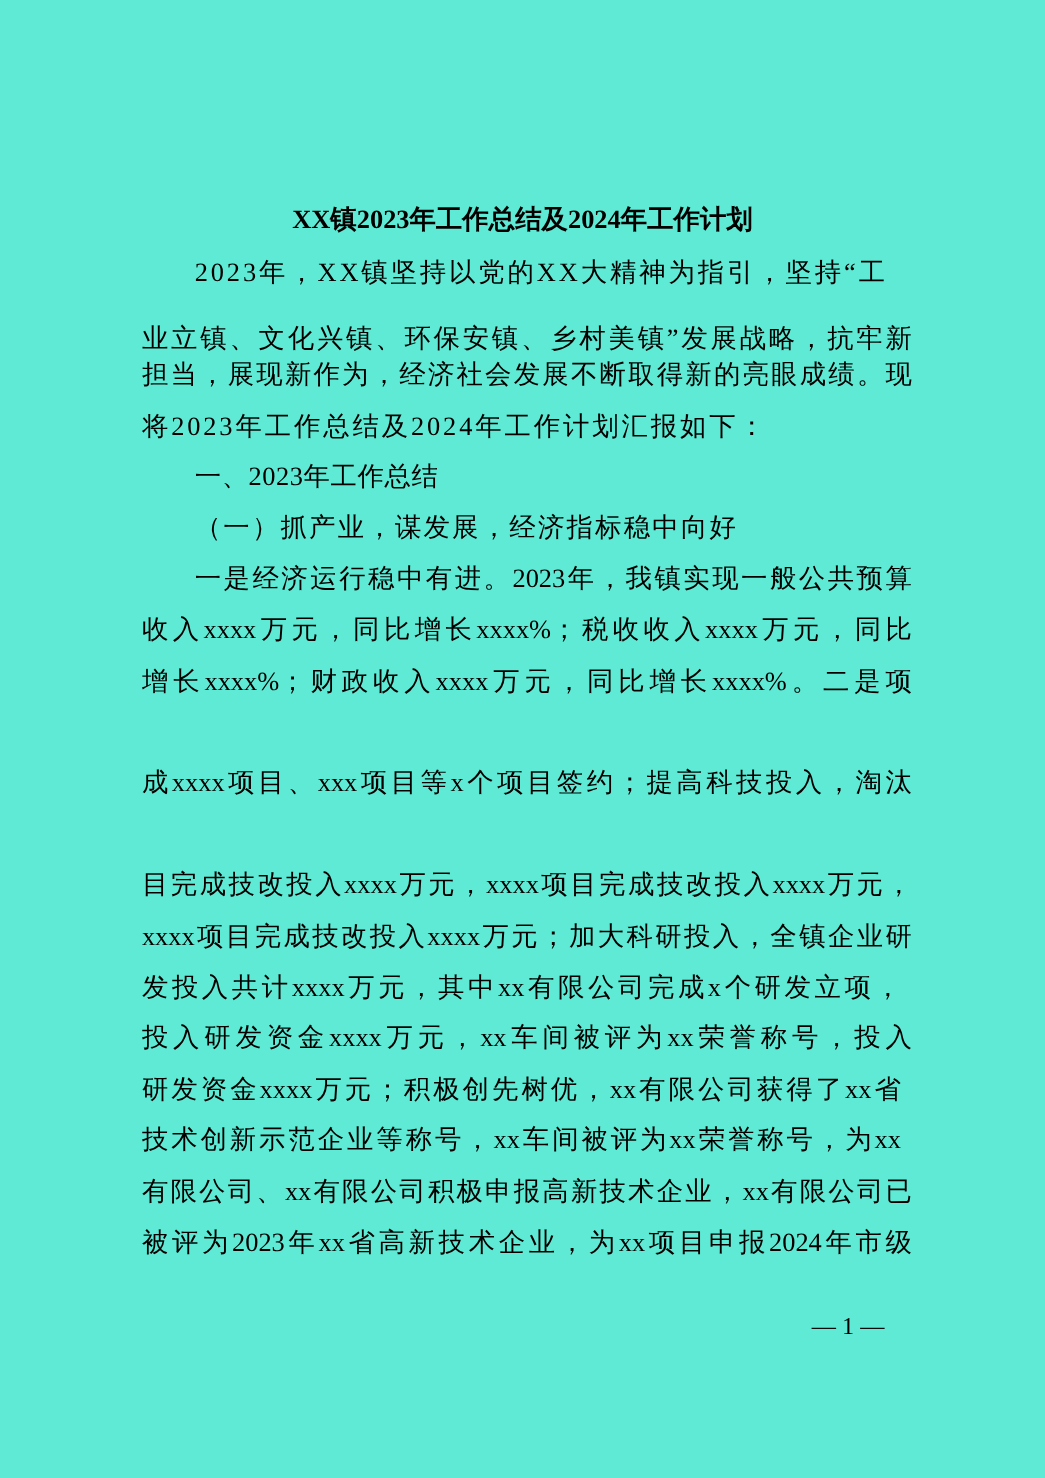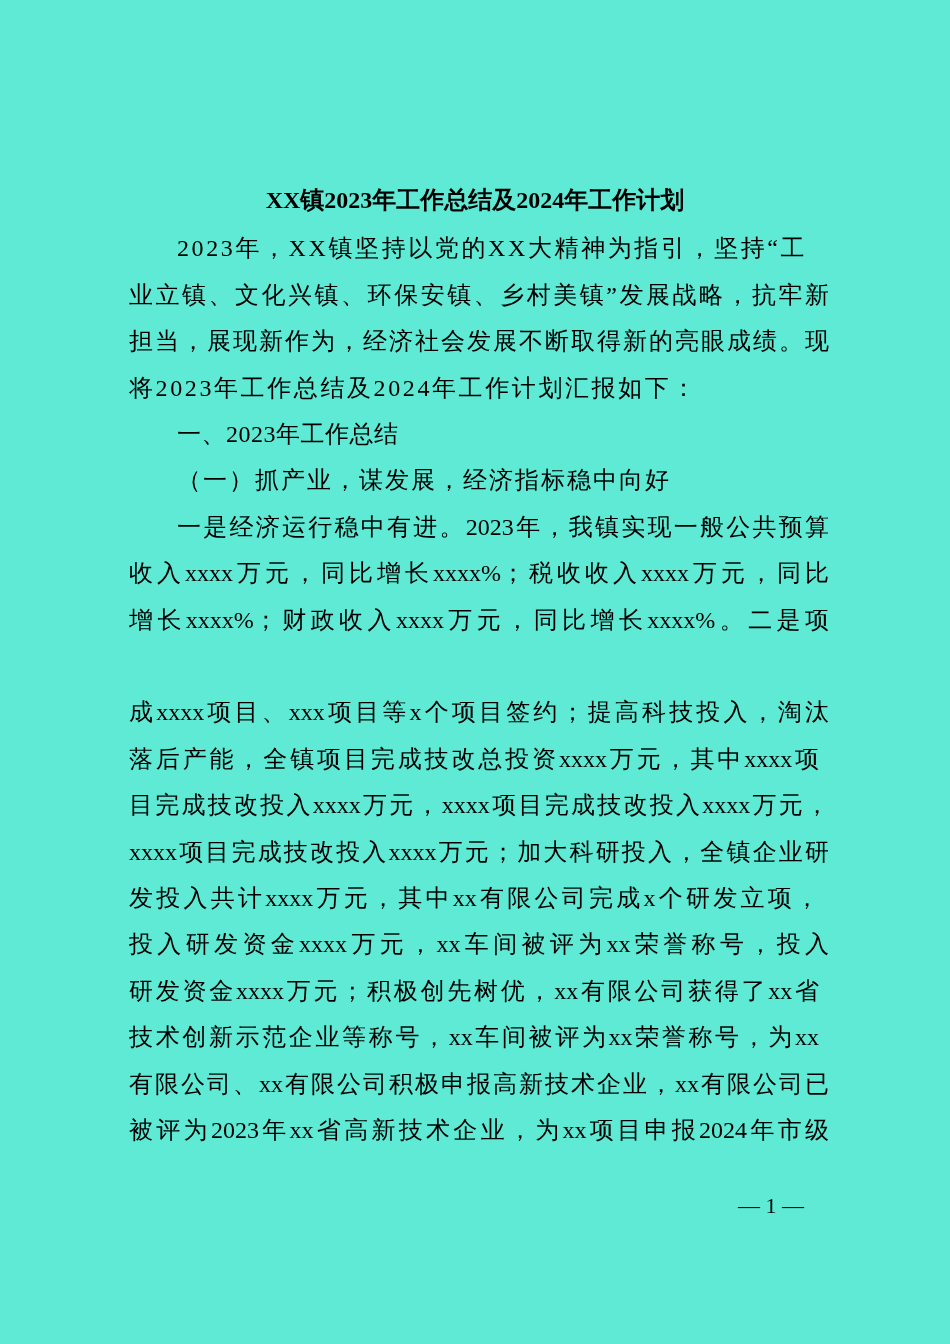--- a/index.html
+++ b/index.html
@@ -14,32 +14,31 @@
     .heading1 { font-weight: normal; letter-spacing: 0.5px; }
     .footer { position: absolute; left: 738px; top: 1191px; font-size: 22px; line-height: 30px; white-space: nowrap; }
   </style>
 </head>
 <body>
 
 <div class="page">
   <div class="title">XX镇2023年工作总结及2024年工作计划</div>
 
   <div class="line" style="top:232px;left:177px;width:652px;">2023年，XX镇坚持以党的XX大精神为指引，坚持“工</div>
-  <div class="line justify" style="top:279px;">业立镇、文化兴镇、环保安镇、乡村美镇”发展战略，抗牢新</div>
+  <div class="line justify" style="top:292px;">业立镇、文化兴镇、环保安镇、乡村美镇”发展战略，抗牢新</div>
   <div class="line justify" style="top:325px;">担当，展现新作为，经济社会发展不断取得新的亮眼成绩。现</div>
   <div class="line" style="top:372px;">将2023年工作总结及2024年工作计划汇报如下：</div>
 
   <div class="line heading1" style="top:418px;left:177px;">一、2023年工作总结</div>
   <div class="line" style="top:464px;left:177px;letter-spacing:2px;">（一）抓产业，谋发展，经济指标稳中向好</div>
 
   <div class="line justify" style="top:511px;left:177px;width:652px;">一是经济运行稳中有进。2023年，我镇实现一般公共预算</div>
   <div class="line justify" style="top:557px;">收入xxxx万元，同比增长xxxx%；税收收入xxxx万元，同比</div>
   <div class="line justify" style="top:604px;">增长xxxx%；财政收入xxxx万元，同比增长xxxx%。二是项</div>
   <div class="line justify" style="top:696px;">成xxxx项目、xxx项目等x个项目签约；提高科技投入，淘汰</div>
-  <div class="line justify" style="top:743px;width:690px;">落后产能，全镇项目完成技改总投资xxxx万元，其中xxxx项</div>
   <div class="line justify" style="top:789px;">目完成技改投入xxxx万元，xxxx项目完成技改投入xxxx万元，</div>
   <div class="line justify" style="top:836px;">xxxx项目完成技改投入xxxx万元；加大科研投入，全镇企业研</div>
   <div class="line justify" style="top:882px;width:690px;">发投入共计xxxx万元，其中xx有限公司完成x个研发立项，</div>
   <div class="line justify" style="top:928px;">投入研发资金xxxx万元，xx车间被评为xx荣誉称号，投入</div>
   <div class="line justify" style="top:975px;width:690px;">研发资金xxxx万元；积极创先树优，xx有限公司获得了xx省</div>
   <div class="line justify" style="top:1021px;width:690px;">技术创新示范企业等称号，xx车间被评为xx荣誉称号，为xx</div>
   <div class="line justify" style="top:1068px;">有限公司、xx有限公司积极申报高新技术企业，xx有限公司已</div>
   <div class="line justify" style="top:1114px;">被评为2023年xx省高新技术企业，为xx项目申报2024年市级</div>
 
   <div class="footer">— 1 —</div>

